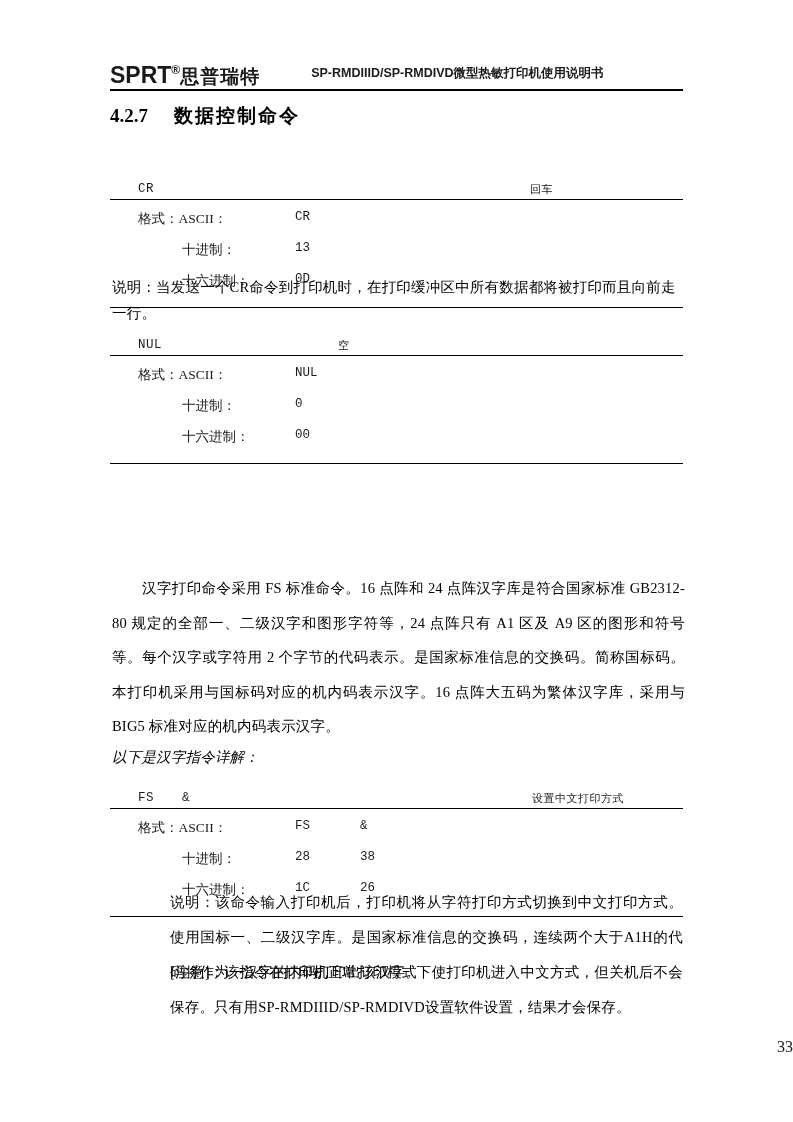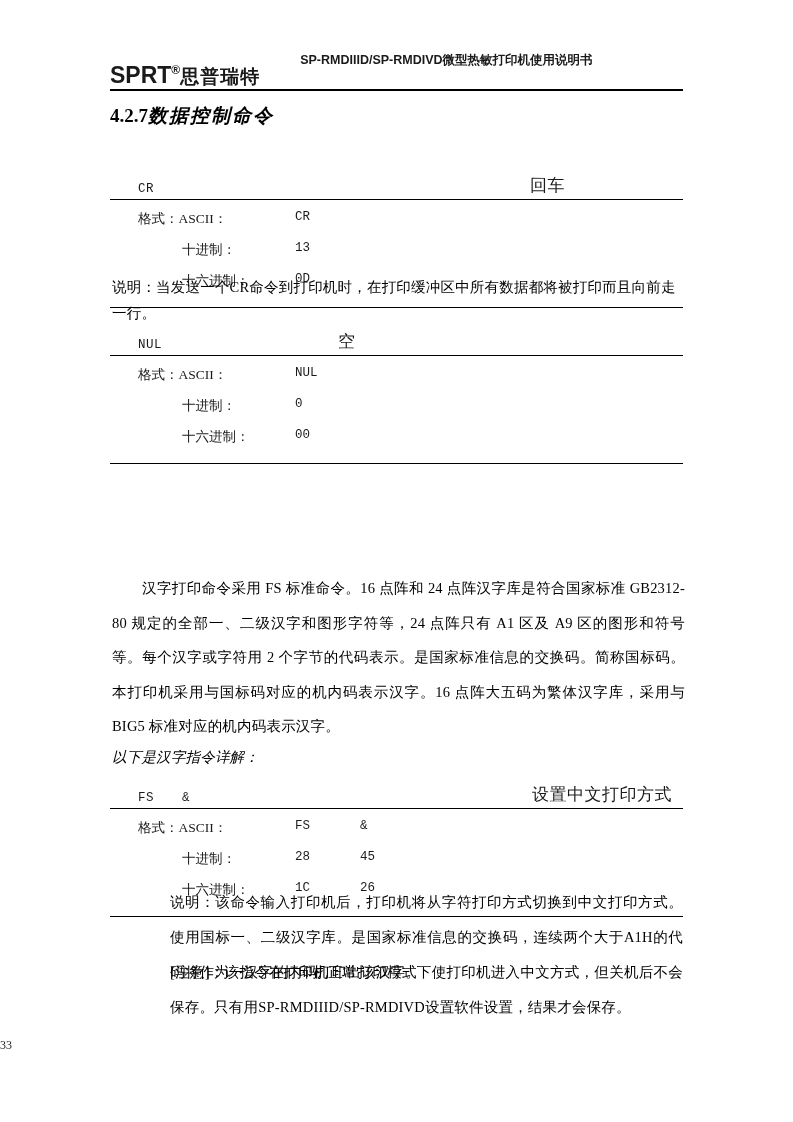--- a/index.html
+++ b/index.html
@@ -49,35 +49,35 @@
   }
   .logo .cn {
     font-size: 19px;
     letter-spacing: 1px;
   }
   .header-title {
     font-family: "Liberation Sans", "DejaVu Sans", sans-serif;
     font-weight: bold;
     font-size: 12.5px;
     white-space: nowrap;
-    padding-bottom: 20px;
-    margin-left: 40px;
+    padding-bottom: 7px;
+    margin-left: 51px;
   }
 
   
   .h2 {
     position: absolute;
     font-family: "Liberation Serif", "DejaVu Serif", serif;
     font-weight: bold;
     font-size: 19px;
     white-space: nowrap;
     color: #000;
   }
   .h2 .num { letter-spacing: 0px; }
-  .h2 .txt { letter-spacing: 2px; font-style: italic; }
+  .h2 .txt { margin-left: 26px; letter-spacing: 2px; }
 
   
   .cmd-table {
     position: absolute;
     width: 573px;
     left: 110px;
     margin-top: 17px;
   }
   .cmd-head {
     position: relative;
@@ -95,21 +95,21 @@
   }
   .cmd-head .name2 {
     position: absolute;
     bottom: 3px;
     font-family: "Liberation Mono", "DejaVu Sans Mono", monospace;
     font-size: 12.5px;
   }
   .cmd-head .desc {
     position: absolute;
     bottom: 2px;
-    font-size: 17px;
+    font-size: 11px;
     letter-spacing: 0.5px;
   }
   .cmd-body {
     border-bottom: 1.6px solid #000;
     padding: 10px 0 11px 0;
   }
   .cmd-row {
     position: relative;
     height: 31px;
     font-size: 13.5px;
@@ -135,22 +135,22 @@
     color: #000000;
     letter-spacing: 0.2px;
   }
   .para.justify { text-align: justify; text-align-last: left; }
 
   .pageno {
     position: absolute;
     left: 0;
     top: 1038px;
     width: 793px;
-    text-align: left;
-    font-size: 12px;
+    text-align: right;
+    font-size: 16px;
     font-family: "Liberation Serif", "DejaVu Serif", serif;
   }
 </style>
 </head>
 <body>
 
 <div class="page">
 
   <div class="header">
     <div class="logo">
@@ -221,21 +221,21 @@
     </div>
     <div class="cmd-body">
       <div class="cmd-row">
         <span class="label" style="left:28px;">格式：ASCII：</span>
         <span class="mono" style="left:185px;">FS</span>
         <span class="mono" style="left:250px;">&amp;</span>
       </div>
       <div class="cmd-row">
         <span class="label" style="left:72px;">十进制：</span>
         <span class="mono" style="left:185px;">28</span>
-        <span class="mono" style="left:250px;">45</span>
+        <span class="mono" style="left:250px;">38</span>
       </div>
       <div class="cmd-row" style="height:24px;">
         <span class="label" style="left:72px;">十六进制：</span>
         <span class="mono" style="left:185px;">1C</span>
         <span class="mono" style="left:250px;">26</span>
       </div>
     </div>
   </div>
 
   <div class="para justify" style="left:170px; top:885px; width:513px; line-height:35px;">说明：该命令输入打印机后，打印机将从字符打印方式切换到中文打印方式。使用国标一、二级汉字库。是国家标准信息的交换码，连续两个大于A1H的代码将作为一汉字的内码打印出该汉字。</div>

